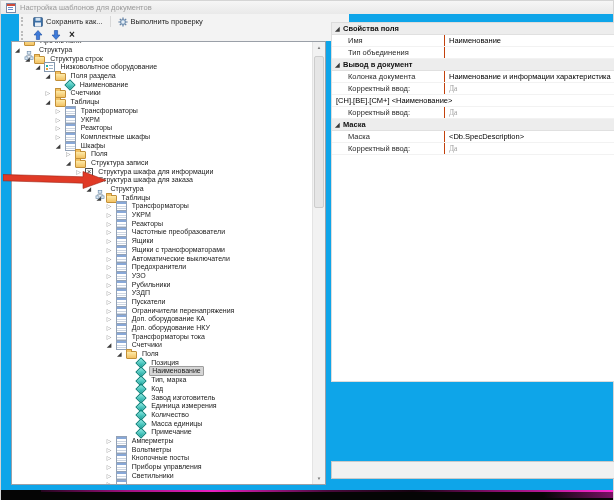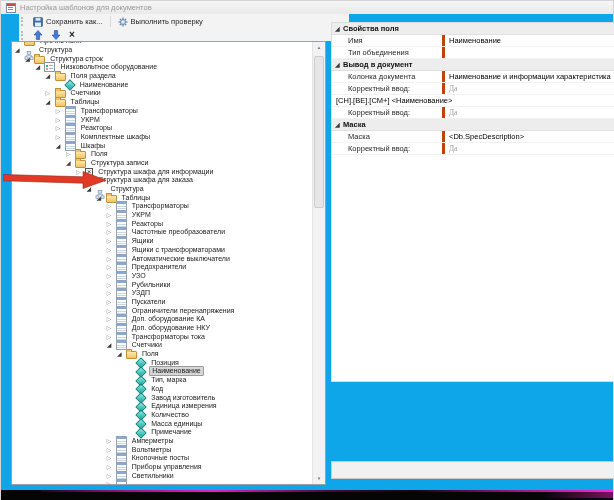--- a/index.html
+++ b/index.html
@@ -56,21 +56,21 @@
   
   .red-arrow{position:absolute;left:2px;top:167px;width:106px;height:24px;z-index:5;pointer-events:none;}
   
   .props{position:absolute;left:330px;top:21px;width:284px;height:360px;background:#fff;
     border:1px solid #dcdcdc;border-right:none;box-sizing:border-box;overflow:hidden;}
   .pgroup{height:11px;background:#ededed;display:flex;align-items:center;
     font-size:7.5px;font-weight:bold;color:#111;border-bottom:1px solid #e0e0e0;}
   .pgroup .tri{width:8px;margin-left:3px;font-size:6px;color:#3a3a3a;line-height:8px;}
   .prow{height:11px;display:flex;font-size:7.5px;border-bottom:1px solid #f2f2f2;}
   .pname{width:113px;flex:none;box-sizing:border-box;padding-left:16px;display:flex;align-items:center;
-    color:#2a2a2a;border-right:3px solid #c2410c;white-space:nowrap;overflow:hidden;}
+    color:#2a2a2a;border-right:1px solid #c2410c;white-space:nowrap;overflow:hidden;}
   .pval{flex:1;padding-left:4px;display:flex;align-items:center;color:#000;white-space:nowrap;overflow:hidden;}
   .prow.muted .pval{color:#9c9c9c;font-family:Liberation Serif, serif;}
   .descbox{position:absolute;left:330px;top:460px;width:284px;height:18px;background:#f1f1f1;
     border:1px solid #c9c9c9;box-sizing:border-box;}
   
   .taskbar{position:absolute;left:0;top:489px;width:100%;height:11px;background:#050505;}
   .taskbar::before{content:"";position:absolute;left:40px;right:0;top:0;height:2px;
     background:linear-gradient(90deg,#24041e 0%,#a0127f 15%,#e91fc0 30%,#4a0a3c 50%,#14020f 65%,#8a1070 80%,#ff2ad4 100%);}
   .taskbar::after{content:"";position:absolute;right:0;top:2px;width:70px;height:6px;
     background:linear-gradient(90deg,rgba(160,18,127,0),#7a1065);}

